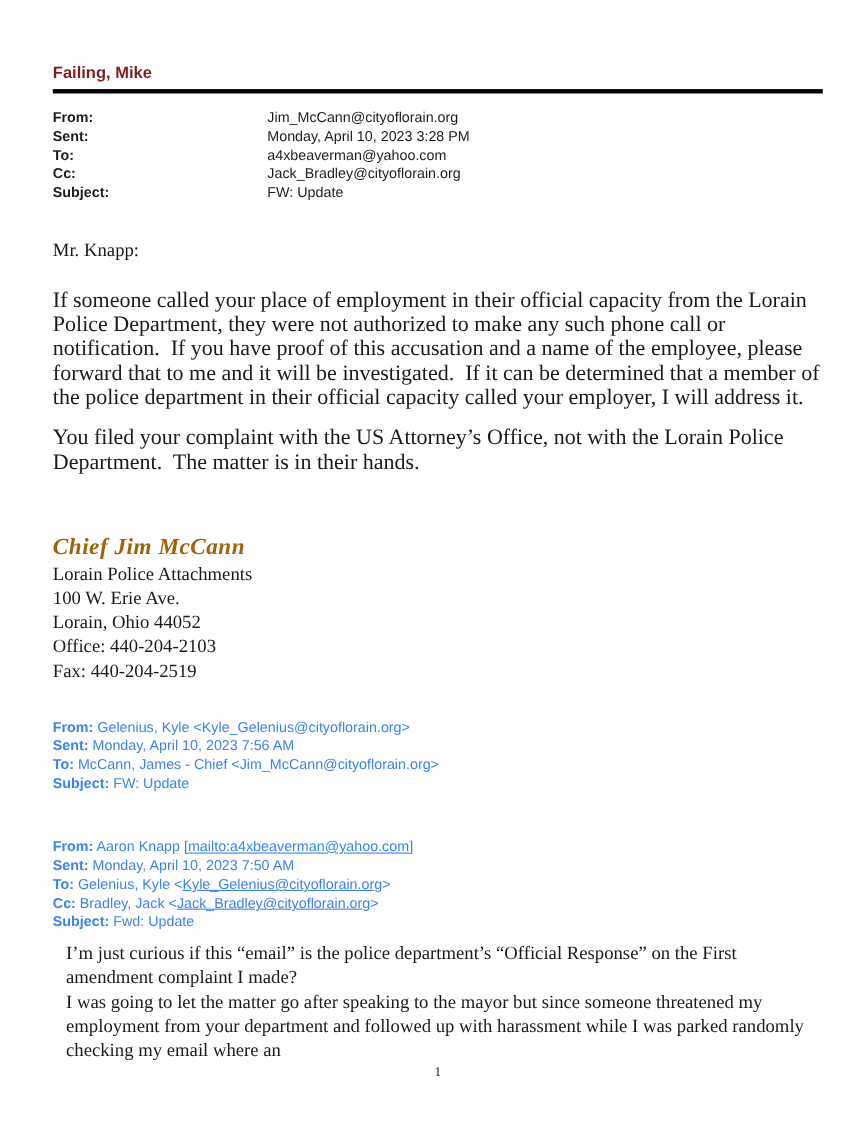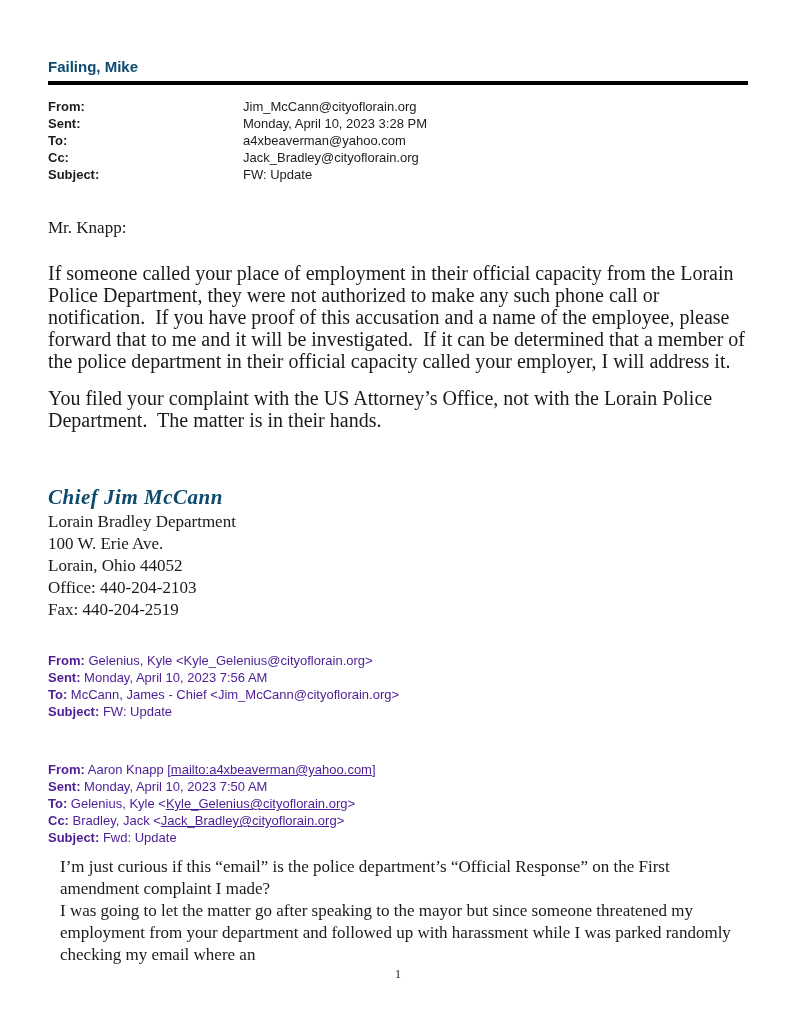--- a/index.html
+++ b/index.html
@@ -16,21 +16,21 @@
     padding-left: 48px;
     padding-right: 41px; 
   }
   
   .recipient-title {
     margin-top: 56px;
     font-family: "Liberation Sans", sans-serif;
     font-size: 15px;
     font-weight: bold;
     line-height: 22px;
-    color: #0c4a6e;
+    color: #7f1d1d;
   }
   .title-rule {
     height: 4px;
     background: #000;
     margin-top: 3px;
   }
   .hdr-block { margin-top: 13px; }
   .hdr-row {
     display: flex;
     font-family: "Liberation Sans", sans-serif;
@@ -54,32 +54,32 @@
   .para-1 { margin-top: 23px; }
   .para-2 { margin-top: 15px; }
   
   .sig-name {
     margin-top: 53px;
     font-size: 21px;
     font-weight: bold;
     font-style: italic;
     line-height: 27px;
     letter-spacing: 0.5px;
-    color: #0c4a6e;
+    color: #a16207;
   }
   .sig-line {
     font-size: 17px;
     line-height: 22px;
   }
   
   .fwd-block {
     font-family: "Liberation Sans", sans-serif;
     font-size: 13px;
     line-height: 17px;
-    color: #4c1d95;
+    color: #3b82f6;
   }
   .fwd-1 { margin-top: 31px; }
   .fwd-2 { margin-top: 41px; }
   .fwd-row .fwd-label { font-weight: bold; }
   .fwd-link { text-decoration: underline; }
   
   .reply-block { margin-top: 10px; margin-left: 12px; }
   .reply-para {
     font-size: 17px;
     line-height: 22px;
@@ -125,21 +125,21 @@
     </div>
   </div>
 
   <div class="salutation">Mr. Knapp:</div>
 
   <div class="para para-1">If someone called your place of employment in their official capacity from the Lorain Police Department, they were not authorized to make any such phone call or notification.  If you have proof of this accusation and a name of the employee, please forward that to me and it will be investigated.  If it can be determined that a member of the police department in their official capacity called your employer, I will address it.</div>
   <div class="para para-2">You filed your complaint with the US Attorney’s Office, not with the Lorain Police Department.  The matter is in their hands.</div>
 
   <div>
     <div class="sig-name">Chief Jim McCann</div>
-    <div class="sig-line">Lorain Bradley Department</div>
+    <div class="sig-line">Lorain Police Attachments</div>
     <div class="sig-line">100 W. Erie Ave.</div>
     <div class="sig-line">Lorain, Ohio 44052</div>
     <div class="sig-line">Office: 440-204-2103</div>
     <div class="sig-line">Fax: 440-204-2519</div>
   </div>
 
   <div class="fwd-block fwd-1">
     <div class="fwd-row">
       <span class="fwd-label">From:</span><span> Gelenius, Kyle &lt;Kyle_Gelenius@cityoflorain.org&gt;</span>
     </div>

